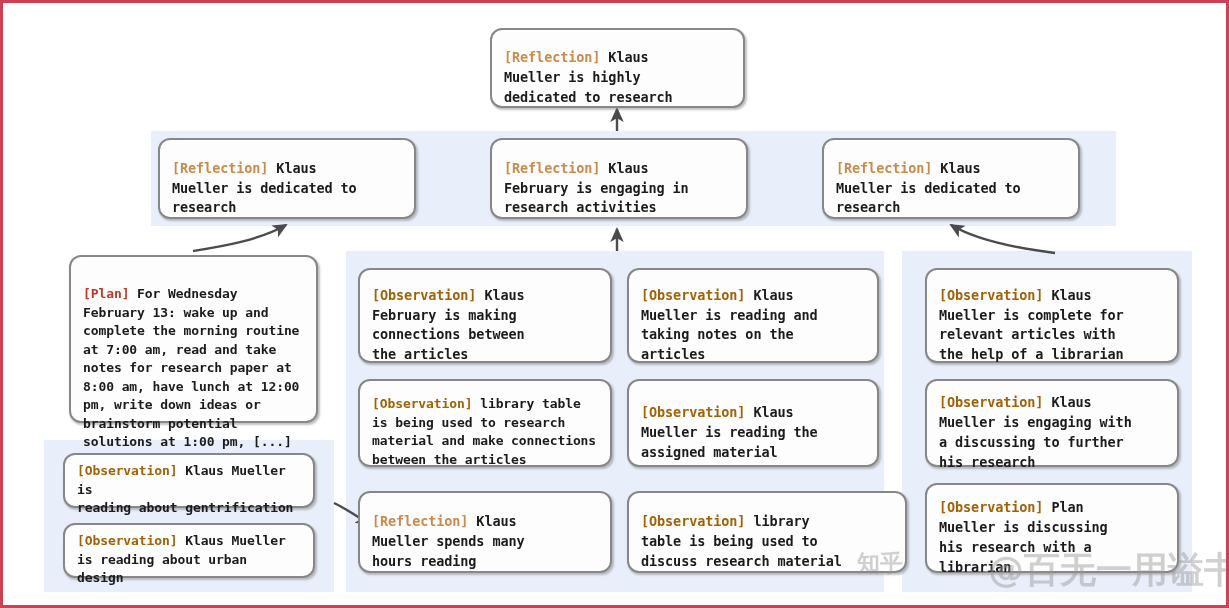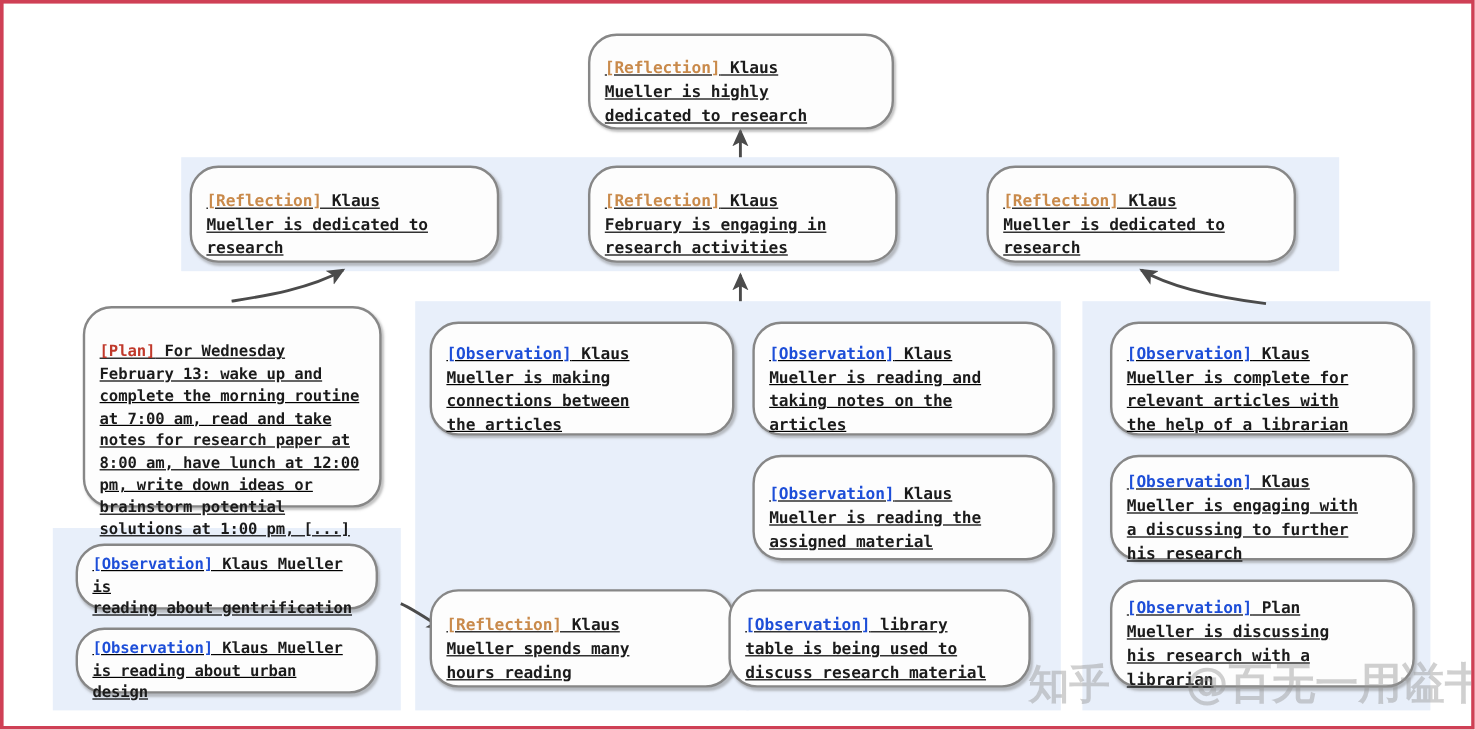--- a/index.html
+++ b/index.html
@@ -26,63 +26,62 @@
     background: #e8effa;
     z-index: 1;
   }
 
   
   .node {
     position: absolute;
     box-sizing: border-box;
     background: #fdfdfd;
     border: 2.5px solid #878787;
-    border-radius: 24px;
+    border-radius: 12px;
     z-index: 3;
     display: flex;
     align-items: center;
     box-shadow: 1.5px 2px 2px rgba(120,120,120,0.45);
-    text-decoration: underline;
   }
   .node .txt {
     padding: 0 12px;
     font-size: 13.5px;
     line-height: 1.47;
     font-weight: bold;
     color: #1b1b1b;
     letter-spacing: -0.1px;
     white-space: pre-line;
     word-break: normal;
   }
   .node.small .txt {
     font-size: 13px;
     line-height: 1.42;
   }
   .tag { font-weight: bold; }
   .tag-reflection { color: #c98a4b; }
-  .tag-observation { color: #1d4ed8; }
+  .tag-observation { color: #a16207; }
   .tag-plan { color: #c0392b; }
 
   
   #arrows {
     position: absolute;
     left: 0; top: 0;
     width: 1229px;
     height: 608px;
     z-index: 2;
     pointer-events: none;
   }
 
   
   .watermark {
     position: absolute;
     z-index: 5;
     color: rgba(150,150,150,0.45);
     font-family: "DejaVu Sans", "Liberation Sans", sans-serif;
-    font-size: 34px;
+    font-size: 23px;
     font-weight: bold;
     white-space: nowrap;
     pointer-events: none;
     user-select: none;
   }
   #wm-left { left: 854px; top: 545px; }
   #wm-right { left: 985px; top: 543px; font-size: 36px; }
 </style>
 </head>
 <body>
@@ -169,26 +168,34 @@
   <div class="node small" style="left:60px; top:520px; width:252px; height:55px;">
     <div class="txt">
       <span class="tag tag-observation">[Observation]</span><span> Klaus Mueller
 is reading about urban design</span>
     </div>
   </div>
 
   <div class="node" style="left:355px; top:265px; width:254px; height:95px;">
     <div class="txt">
       <span class="tag tag-observation">[Observation]</span><span> Klaus
-Mueller is making
+February is making
 connections between
 the articles</span>
     </div>
   </div>
 
+  <div class="node small" style="left:355px; top:376px; width:254px; height:88px;">
+    <div class="txt">
+      <span class="tag tag-observation">[Observation]</span><span> library table
+is being used to research
+material and make connections
+between the articles</span>
+    </div>
+  </div>
 
   <div class="node" style="left:355px; top:488px; width:254px; height:82px;">
     <div class="txt">
       <span class="tag tag-reflection">[Reflection]</span><span> Klaus
 Mueller spends many
 hours reading</span>
     </div>
   </div>
 
   <div class="node" style="left:624px; top:265px; width:252px; height:95px;">
@@ -201,21 +208,21 @@
   </div>
 
   <div class="node" style="left:624px; top:376px; width:252px; height:88px;">
     <div class="txt">
       <span class="tag tag-observation">[Observation]</span><span> Klaus
 Mueller is reading the
 assigned material</span>
     </div>
   </div>
 
-  <div class="node" style="left:604px; top:488px; width:252px; height:82px;">
+  <div class="node" style="left:624px; top:488px; width:280px; height:82px;">
     <div class="txt">
       <span class="tag tag-observation">[Observation]</span><span> library
 table is being used to
 discuss research material</span>
     </div>
   </div>
 
   <div class="node" style="left:922px; top:265px; width:254px; height:95px;">
     <div class="txt">
       <span class="tag tag-observation">[Observation]</span><span> Klaus

